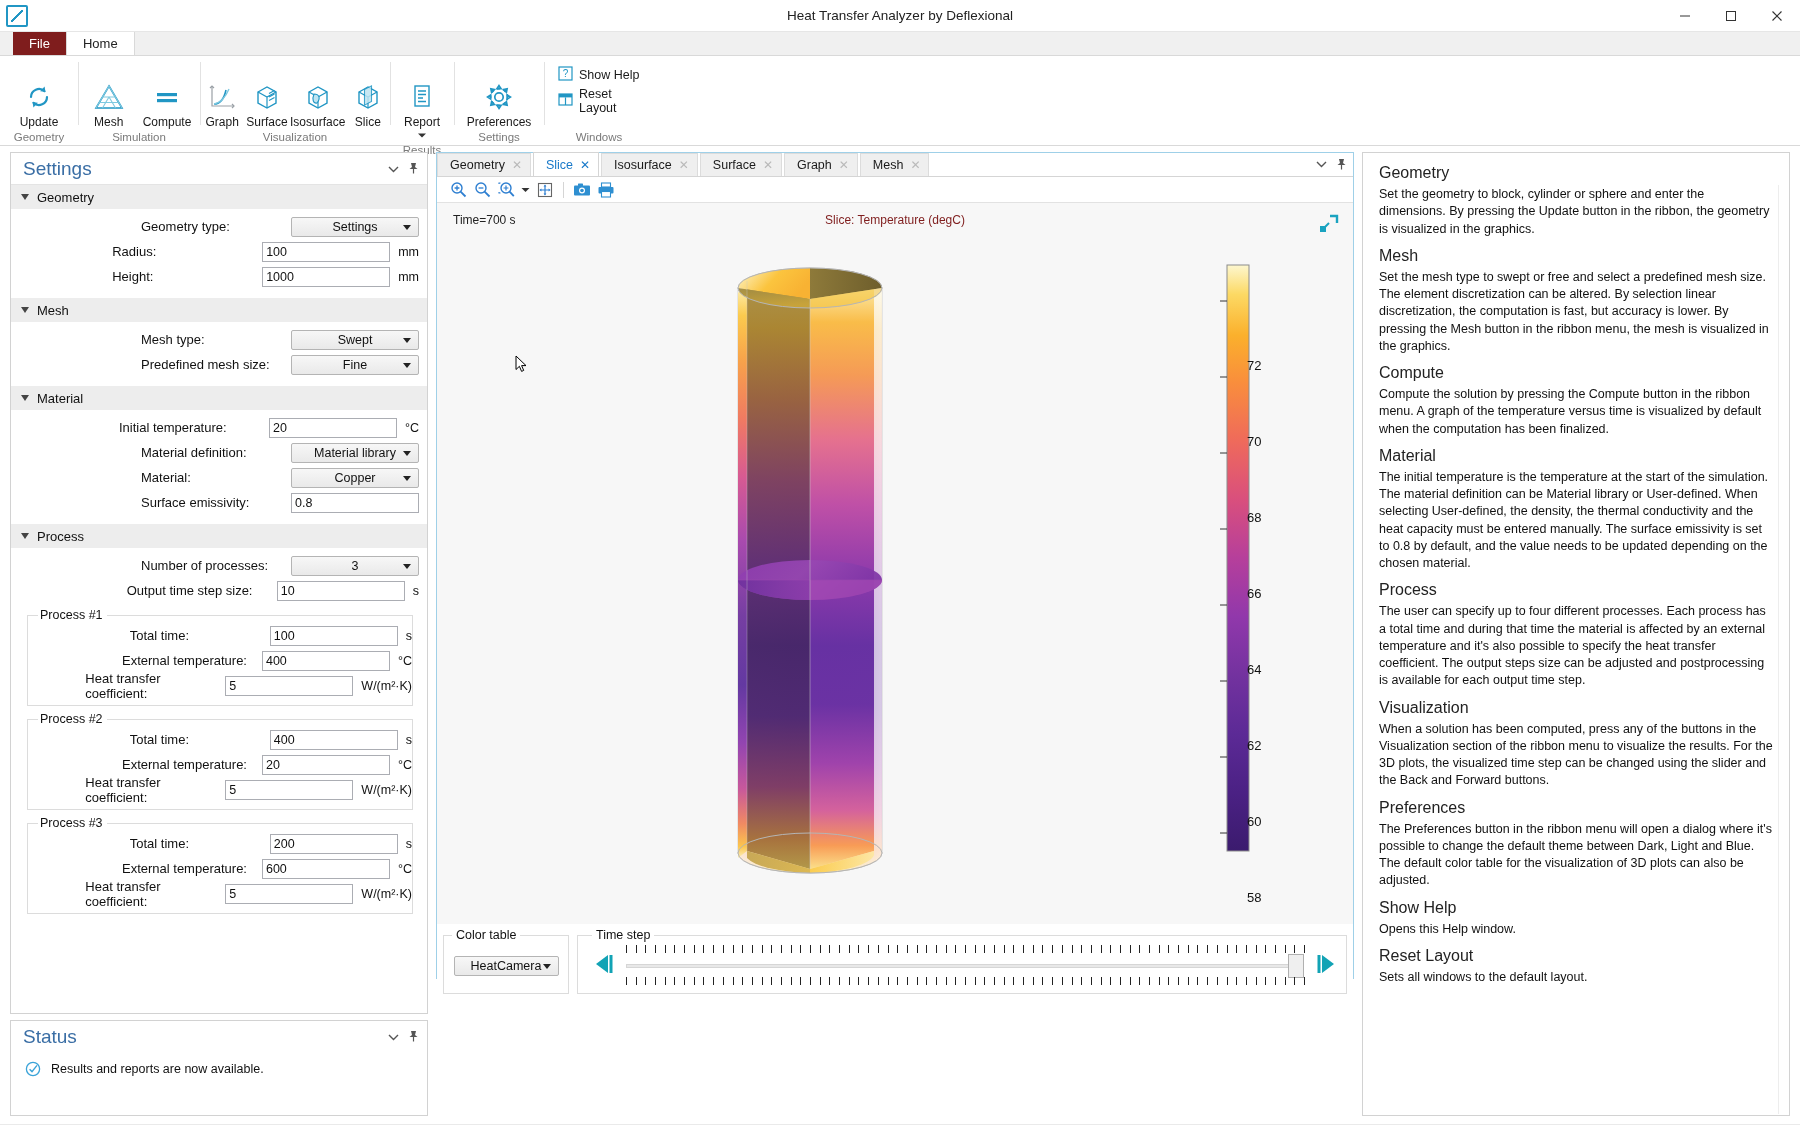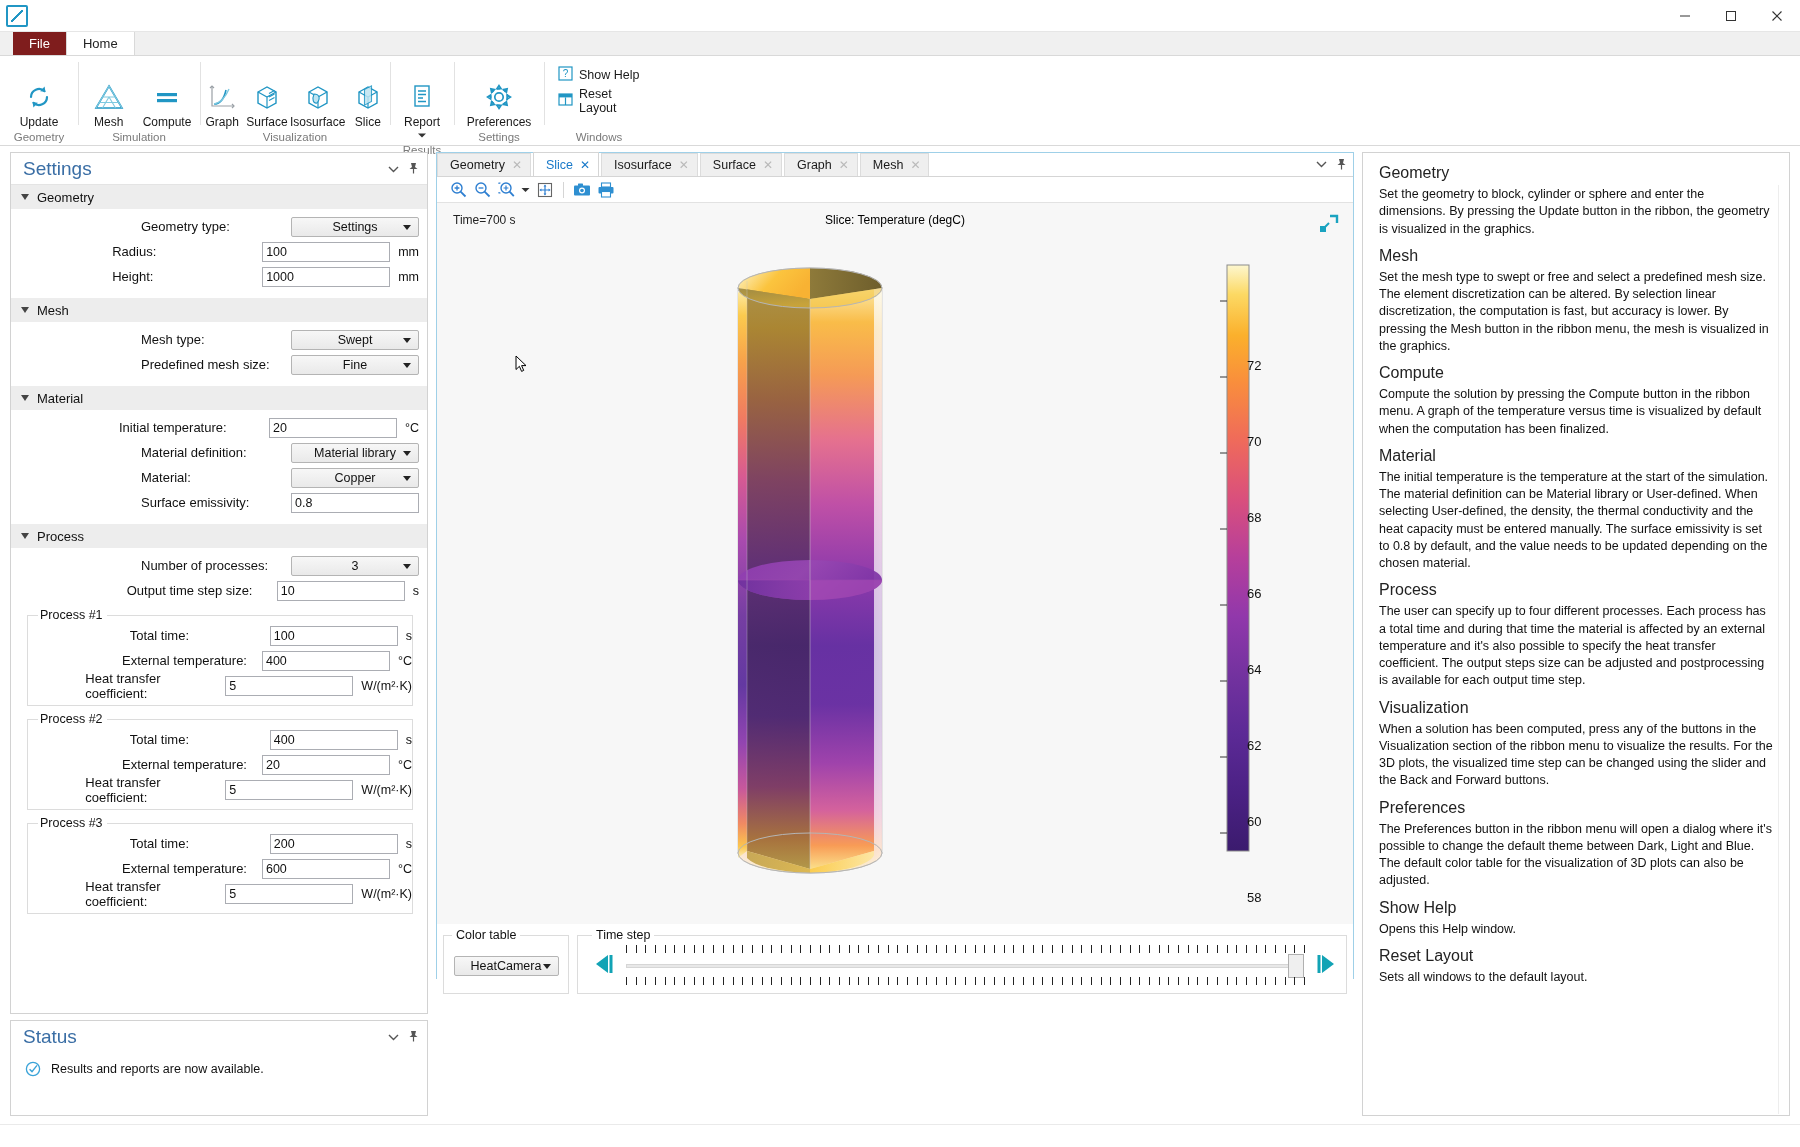--- a/index.html
+++ b/index.html
@@ -167,21 +167,21 @@
 
   #gtoolbar {
     height: 26px; display: flex; align-items: center; gap: 2px; padding-left: 10px;
     border-bottom: 1px solid #e2e2e2; background: #fff;
   }
   .tbtn { width: 22px; height: 22px; display: flex; align-items: center; justify-content: center; }
   .tsep { width: 1px; height: 16px; background: #d5d5d5; margin: 0 5px; }
 
   #canvas-wrap { position: relative; width: 100%; height: 721px; background: #f7f7f7; overflow: hidden; }
   #time-label { position: absolute; left: 16px; top: 10px; font-size: 12px; color: #222; }
-  #plot-title { position: absolute; left: 0; right: 0; top: 10px; text-align: center; font-size: 12px; color: #000000; }
+  #plot-title { position: absolute; left: 0; right: 0; top: 10px; text-align: center; font-size: 12px; color: #7f1d1d; }
   #expand-ic { position: absolute; right: 14px; top: 10px; }
   #cursor-arrow { position: absolute; left: 78px; top: 152px; }
 
   #cbar-ticks { position: absolute; right: 36px; top: 65px; width: 70px; height: 645px; }
   .cbar-tick { position: absolute; left: 0; font-size: 13px; color: #111; }
 
   #gfooter { height: 76px; display: flex; align-items: stretch; padding: 4px 6px 6px 6px; background: #fff; }
   fieldset.gfs {
     border: 1px solid #dcdcdc; margin: 0; padding: 0 8px 4px 8px;
     display: flex; align-items: center;
@@ -219,20 +219,21 @@
   #bottom-strip {
     position: absolute; left: 0; top: 1124px; width: 1800px; height: 23px;
     background: #fff; border-top: 1px solid #eaeaea;
   }
 </style>
 </head>
 <body>
 
 <div id="titlebar">
   <div id="app-logo"></div>
+  <div id="title-text">Heat Transfer Analyzer by Deflexional</div>
   <div id="winbtns">
     <div class="wbtn">
       <svg width="12" height="12" viewBox="0 0 12 12">
           <line x1="1" y1="6" x2="11" y2="6" stroke="#333" stroke-width="1"></line>
         </svg>
     </div>
     <div class="wbtn">
       <svg width="12" height="12" viewBox="0 0 12 12">
           <rect x="1.5" y="1.5" width="9" height="9" fill="none" stroke="#333" stroke-width="1"></rect>
         </svg>

